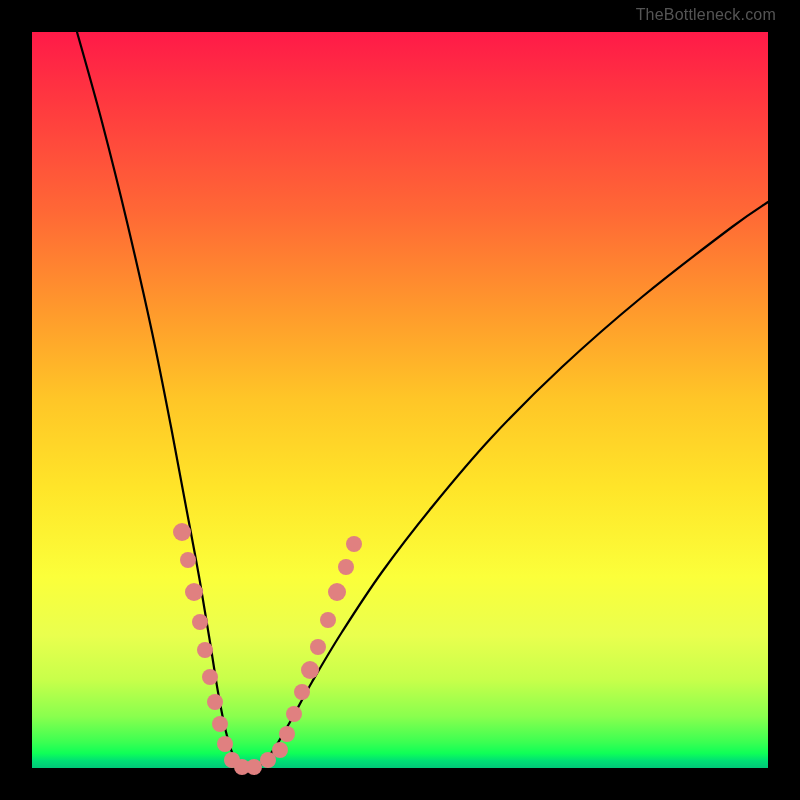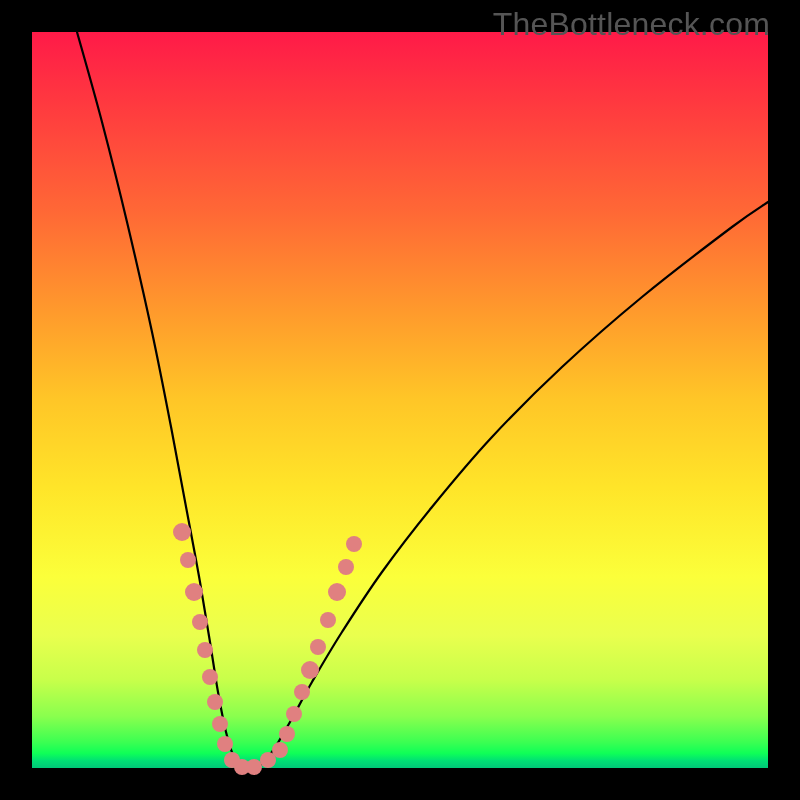--- a/index.html
+++ b/index.html
@@ -40,22 +40,22 @@
       #89ff4e 93%,
       #3bff52 96.5%,
       #0fff57 98%,
       #00e074 99%,
       #00c878 100%
     );
   }
   .watermark {
     position: absolute;
     top: 6px;
-    right: 30px;
-    font-size: 32px;
+    right: 24px;
+    font-size: 16px;
     font-weight: 500;
     color: #555555;
     letter-spacing: 0.2px;
     text-align: center;
   }
   svg.curve-layer {
     position: absolute;
     top: 32px;
     left: 32px;
     width: 736px;

